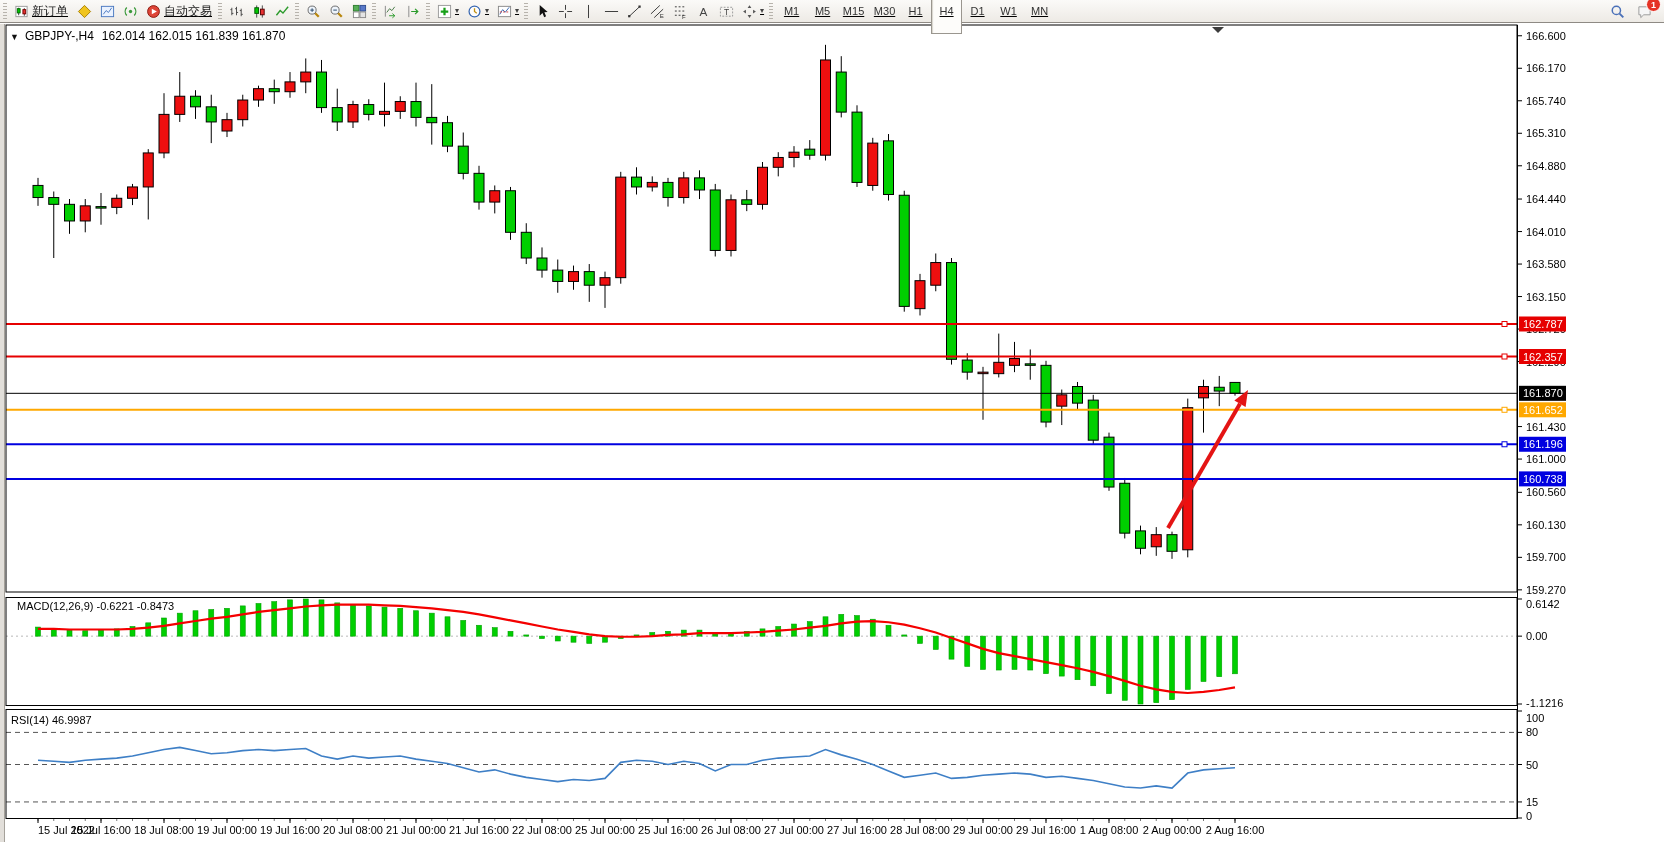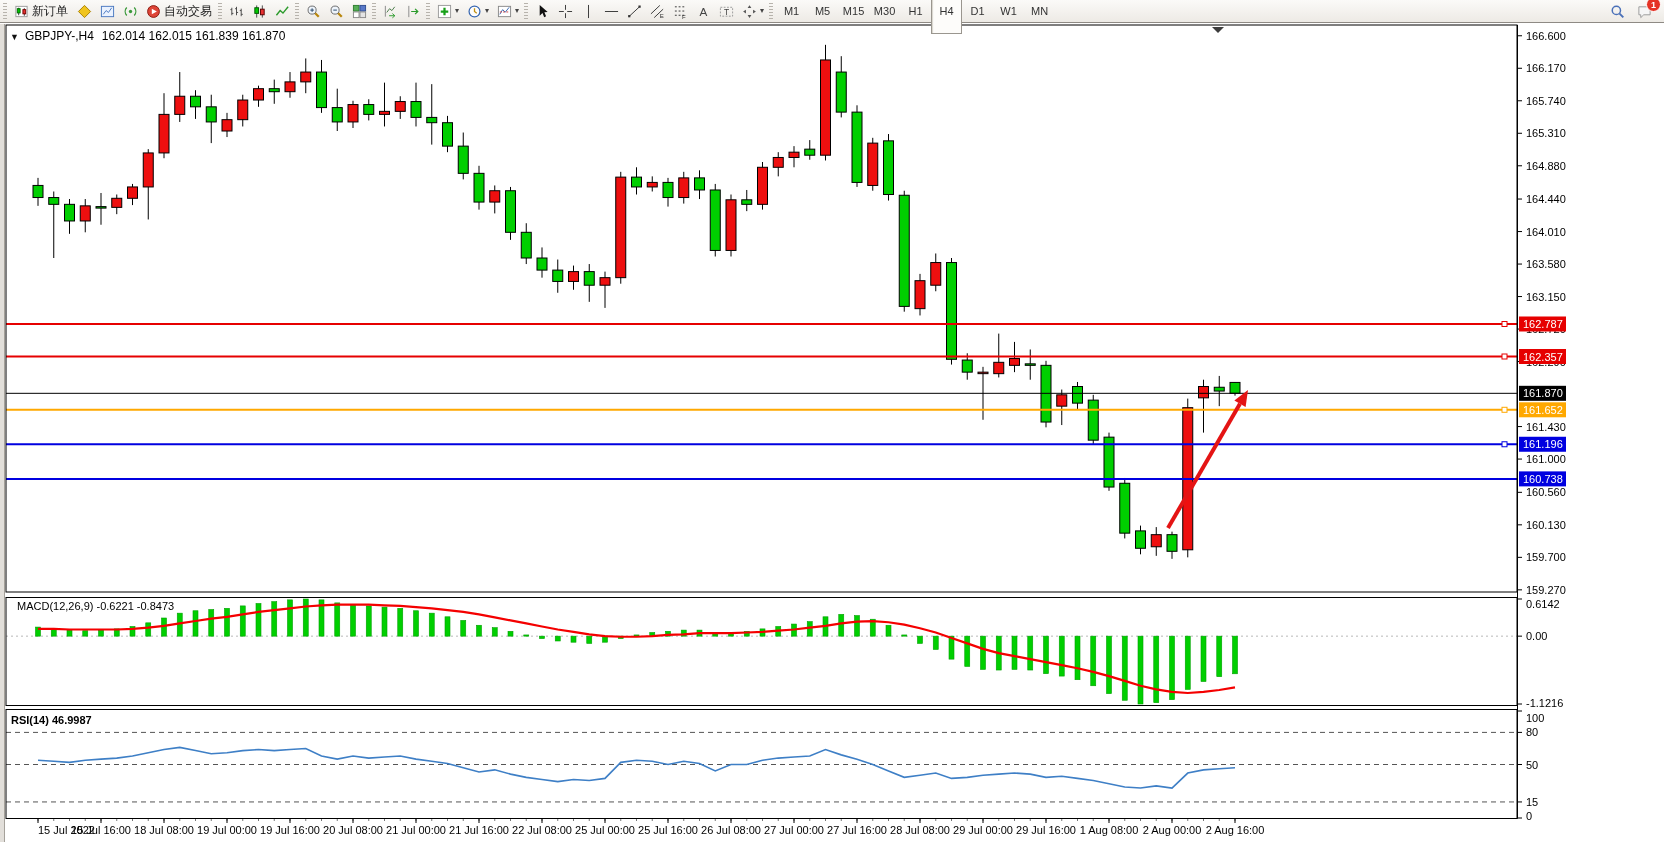--- a/index.html
+++ b/index.html
@@ -1,42 +1,42 @@
 <!DOCTYPE html>
 <html><head>
 <meta charset="utf-8">
 <style>
   html,body{margin:0;padding:0;width:1664px;height:842px;overflow:hidden;background:#fff;
     font-family:"Liberation Sans", sans-serif;}
   #app{position:relative;width:1664px;height:842px;background:#fff;}
   
   #toolbar{position:absolute;left:0;top:0;width:1664px;height:23px;
     background:linear-gradient(#fbfaf8,#edeae5);border-bottom:1px solid #8e8a84;
-    display:flex;align-items:center;box-sizing:border-box;padding:0 2px;white-space:nowrap;}
+    display:flex;align-items:center;box-sizing:border-box;padding:0 2px;white-space:nowrap;text-decoration:underline;}
   .grip{width:4px;height:17px;margin:0 3px 0 1px;
     background:repeating-linear-gradient(#b7b3ac 0 1px,transparent 1px 3px);flex:0 0 auto;}
   .tbtn{display:inline-flex;align-items:center;gap:3px;height:20px;padding:0 3px;
     border:1px solid transparent;border-radius:2px;color:#222;font-size:12px;flex:0 0 auto;cursor:default;}
   .tbtn .lbl{padding-right:1px;}
   .caret{font-size:8px;color:#444;line-height:8px;}
   .tfbtn{display:inline-flex;align-items:center;justify-content:center;height:19px;min-width:25px;
     padding:12px 2px;font-size:11px;color:#333;border:1px solid transparent;flex:0 0 auto;}
   .tfbtn.active{background:#fdfcfa;border:1px solid #9a968f;box-shadow:inset 1px 1px 1px #d8d4cd;}
   #tb-right{margin-left:auto;display:flex;align-items:center;gap:4px;padding-right:6px;}
   .badge{position:absolute;top:-4px;right:-6px;width:13px;height:13px;border-radius:50%;
     background:#e53325;border:1px solid #fff;color:#fff;font-size:9px;font-weight:bold;
     display:flex;align-items:center;justify-content:center;}
   .chaticon{position:relative;}
   
   .chart-title{position:absolute;left:10px;top:29px;font-size:12px;color:#000;z-index:5;text-align:right;}
   .chart-title .tri{font-size:9px;margin-right:6px;color:#111;}
   .chart-title .ohlc{margin-left:8px;}
   .ind-label{position:absolute;left:11px;font-size:11px;color:#000;z-index:5;}
   #macdLabel{top:600px;padding-left:6px;}
-  #rsiLabel{top:714px;font-weight:bold;}
+  #rsiLabel{top:714px;}
   svg text{font-family:"Liberation Sans", sans-serif;}
 </style>
 </head>
 <body>
 
 <div id="app">
   <svg id="chart" width="1664" height="842" style="position:absolute;left:0;top:0;">
       <rect x="0" y="24" width="4" height="818" fill="#e2dfda"></rect>
       <line x1="4.5" y1="24" x2="4.5" y2="842" stroke="#a5a19a"></line>
       <rect x="6" y="25" width="1511" height="567" fill="#ffffff"></rect>

